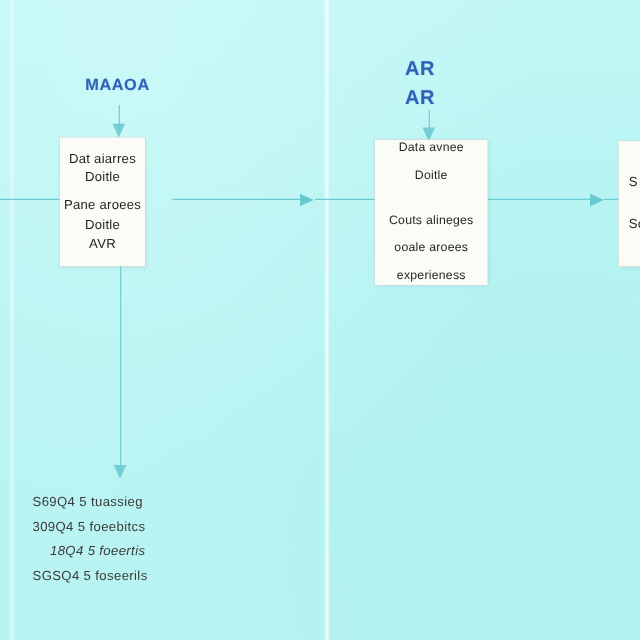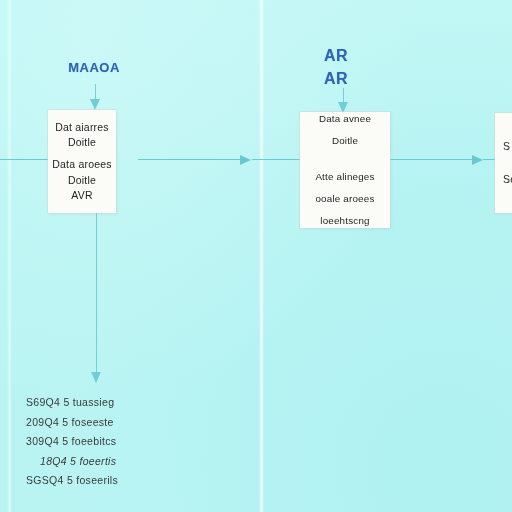--- a/index.html
+++ b/index.html
@@ -148,44 +148,43 @@
     <span class="ln">AR</span><br>
     <span class="ln">AR</span>
   </div>
   <div class="vstem" style="left:343px; top:88px; height:16px;"></div>
   <div class="arrow-d" style="left:338px; top:102px;"></div>
 
   <div class="box" id="box1">
     <span class="ln">Dat aiarres</span>
     <span class="ln">Doitle</span>
     <span class="gap"></span>
-    <span class="ln">Data aroees</span>
+    <span class="ln">Pane aroees</span>
     <span class="ln">Doitle</span>
     <span class="ln">AVR</span>
   </div>
 
   <div class="box" id="box2">
     <span class="ln">Data avnee</span>
     <span class="ln">Doitle</span>
     <span class="gap"></span>
-    <span class="ln">Atte alineges</span>
+    <span class="ln">Couts alineges</span>
     <span class="ln">ooale aroees</span>
-    <span class="ln">loeehtscng</span>
+    <span class="ln">experieness</span>
   </div>
 
   <div class="box" id="box3">
     <span class="ln">S</span>
     <span class="gap" style="height:18px"></span>
     <span class="ln">So</span>
   </div>
 
   <div class="vstem" style="left:96px; top:213px; height:163px;"></div>
   <div class="arrow-d" style="left:90.5px; top:372px;"></div>
 
   <div id="list">
     <span class="row">S69Q4 5 tuassieg</span>
-    <span class="row">209Q4 5 foseeste</span>
     <span class="row">309Q4 5 foeebitcs</span>
     <span class="row indent">18Q4 5 foeertis</span>
     <span class="row">SGSQ4 5 foseerils</span>
   </div>
 
 </div>
 
 </body></html>

